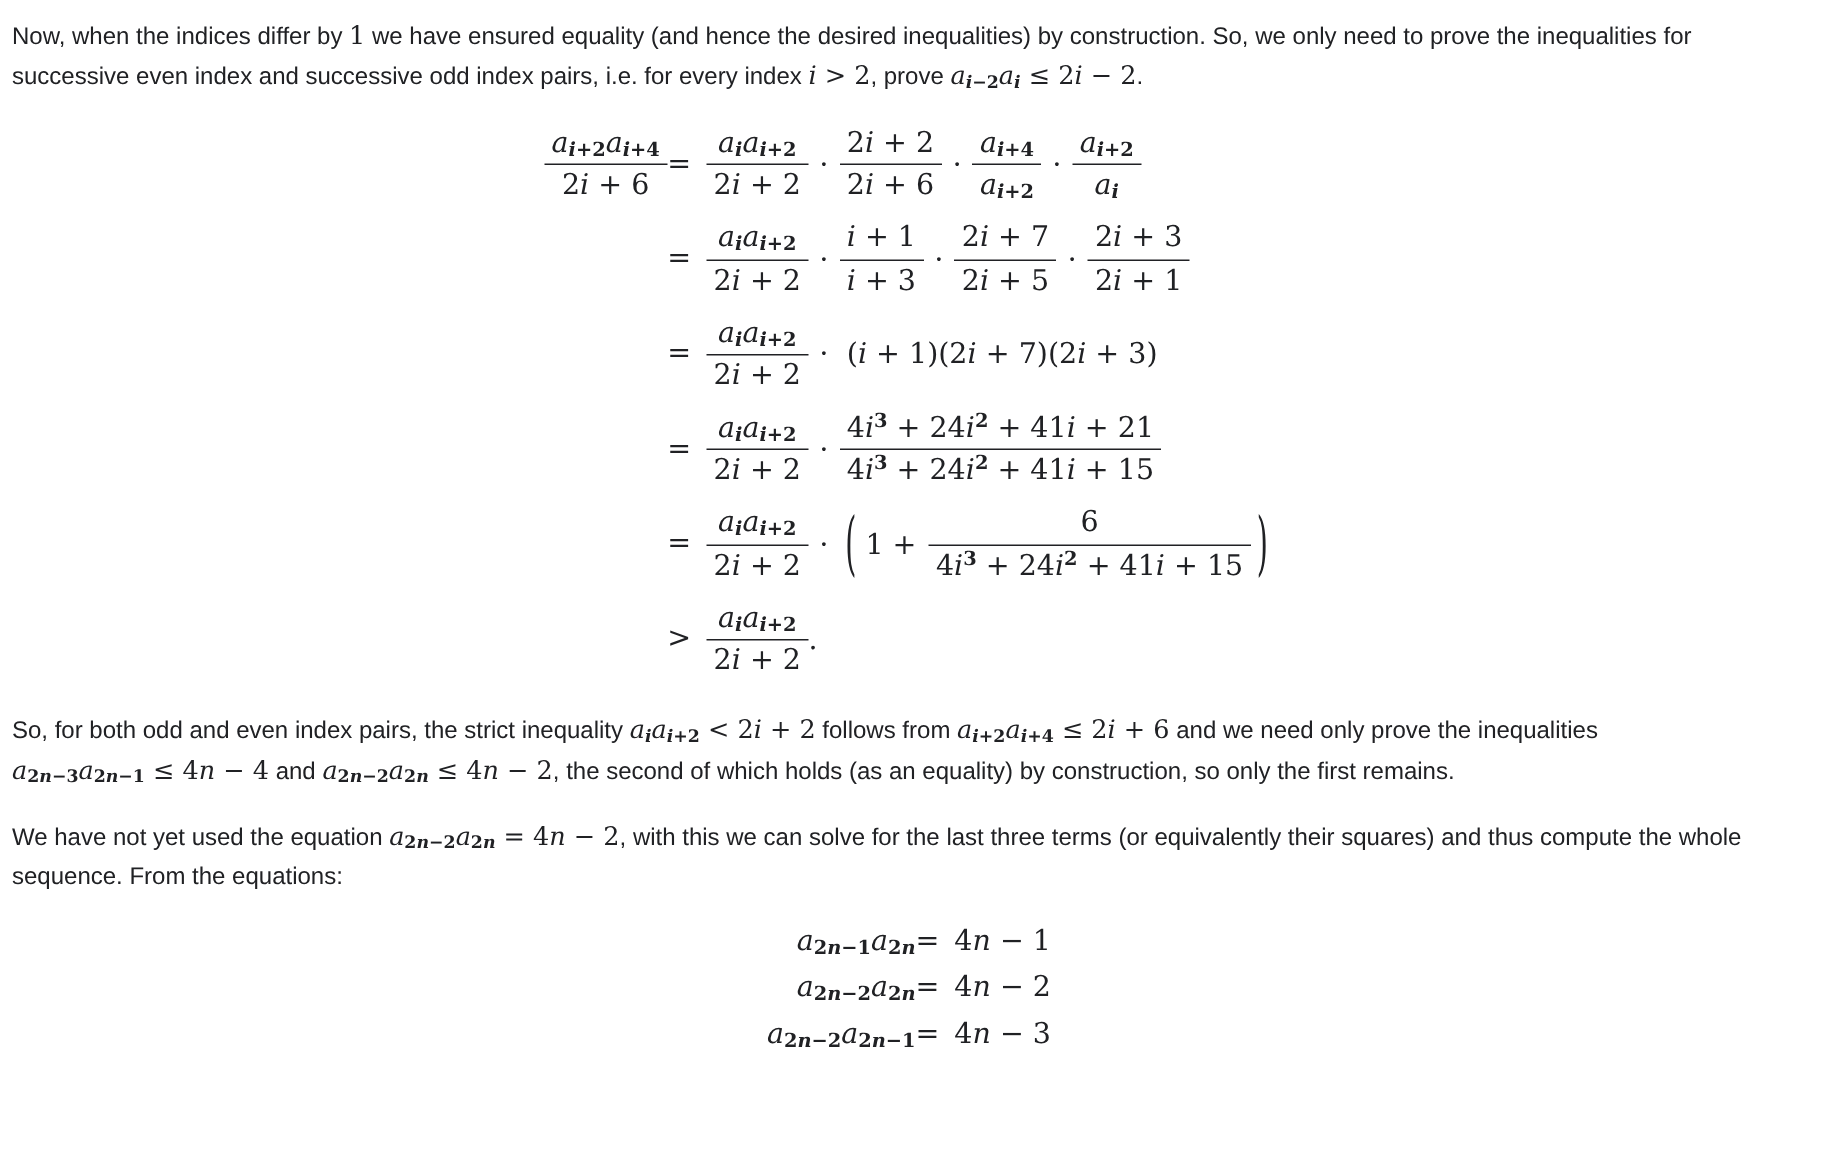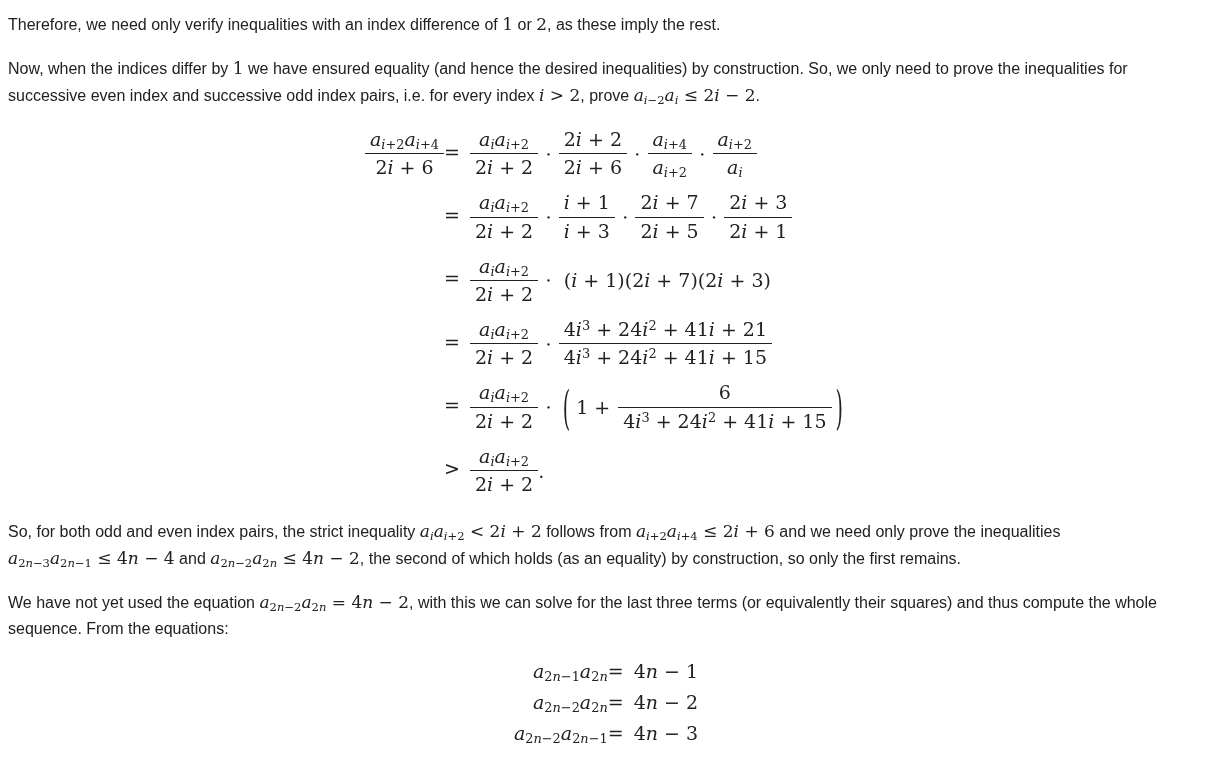--- a/index.html
+++ b/index.html
@@ -9,21 +9,21 @@
     font-family:"Liberation Sans", sans-serif;
     font-size:16px;
   }
   .doc { padding:11px 10px 10px 8px; }
 
   p.para { margin:0 0 17px 0; line-height:26px; max-width:1192px; }
 
   
   .m { font-family:"DejaVu Serif", serif; font-size:17px; white-space:nowrap; }
   .m i, .dmath i { font-style:italic; }
-  sub, sup { font-size:68%; line-height:0; }
+  sub, sup { font-size:68%; line-height:0;font-weight:bold; }
   sub { vertical-align:-0.22em; }
   sup { vertical-align:0.5em; }
 
   
   .dmath { font-family:"DejaVu Serif", serif; font-size:19px; color:#202124; }
   .eqalign {
     display:grid;
     grid-template-columns:max-content max-content;
     justify-content:center;
     align-items:center;
@@ -40,21 +40,20 @@
   .cdot { margin:0 7px; vertical-align:middle; }
   .bigp { display:inline-block; transform:scaleY(2.45); vertical-align:middle; margin:0 4px; }
   .prefix1 { vertical-align:middle; margin-right:8px; margin-left:2px; }
   .suffix { vertical-align:middle; }
 </style>
 </head>
 <body>
 
 <div class="doc">
 
-  <p class="para">Therefore, we need only verify inequalities with an index difference of <span class="m">1</span> or <span class="m">2</span>, as these imply the rest.</p>
   <p class="para">Now, when the indices differ by <span class="m">1</span> we have ensured equality (and hence the desired inequalities) by construction. So, we only need to prove the inequalities for successive even index and successive odd index pairs, i.e. for every index <span class="m"><i>i</i> &gt; 2</span>, prove <span class="m"><i>a</i><sub><i>i</i>−2</sub><i>a</i><sub><i>i</i></sub> ≤ 2<i>i</i> − 2</span>.</p>
 
   <div class="dmath eqalign">
 
     <div class="eq-l"><span class="frac"><span class="num"><i>a</i><sub><i>i</i>+2</sub><i>a</i><sub><i>i</i>+4</sub></span><span class="den">2<i>i</i> + 6</span></span></div>
     <div class="eq-r"><span class="rel">=</span><span class="frac"><span class="num"><i>a</i><sub><i>i</i></sub><i>a</i><sub><i>i</i>+2</sub></span><span class="den">2<i>i</i> + 2</span></span><span class="cdot">⋅</span><span class="frac"><span class="num">2<i>i</i> + 2</span><span class="den">2<i>i</i> + 6</span></span><span class="cdot">⋅</span><span class="frac"><span class="num"><i>a</i><sub><i>i</i>+4</sub></span><span class="den"><i>a</i><sub><i>i</i>+2</sub></span></span><span class="cdot">⋅</span><span class="frac"><span class="num"><i>a</i><sub><i>i</i>+2</sub></span><span class="den"><i>a</i><sub><i>i</i></sub></span></span></div>
 
     <div class="eq-l"></div>
     <div class="eq-r"><span class="rel">=</span><span class="frac"><span class="num"><i>a</i><sub><i>i</i></sub><i>a</i><sub><i>i</i>+2</sub></span><span class="den">2<i>i</i> + 2</span></span><span class="cdot">⋅</span><span class="frac"><span class="num"><i>i</i> + 1</span><span class="den"><i>i</i> + 3</span></span><span class="cdot">⋅</span><span class="frac"><span class="num">2<i>i</i> + 7</span><span class="den">2<i>i</i> + 5</span></span><span class="cdot">⋅</span><span class="frac"><span class="num">2<i>i</i> + 3</span><span class="den">2<i>i</i> + 1</span></span></div>
 

